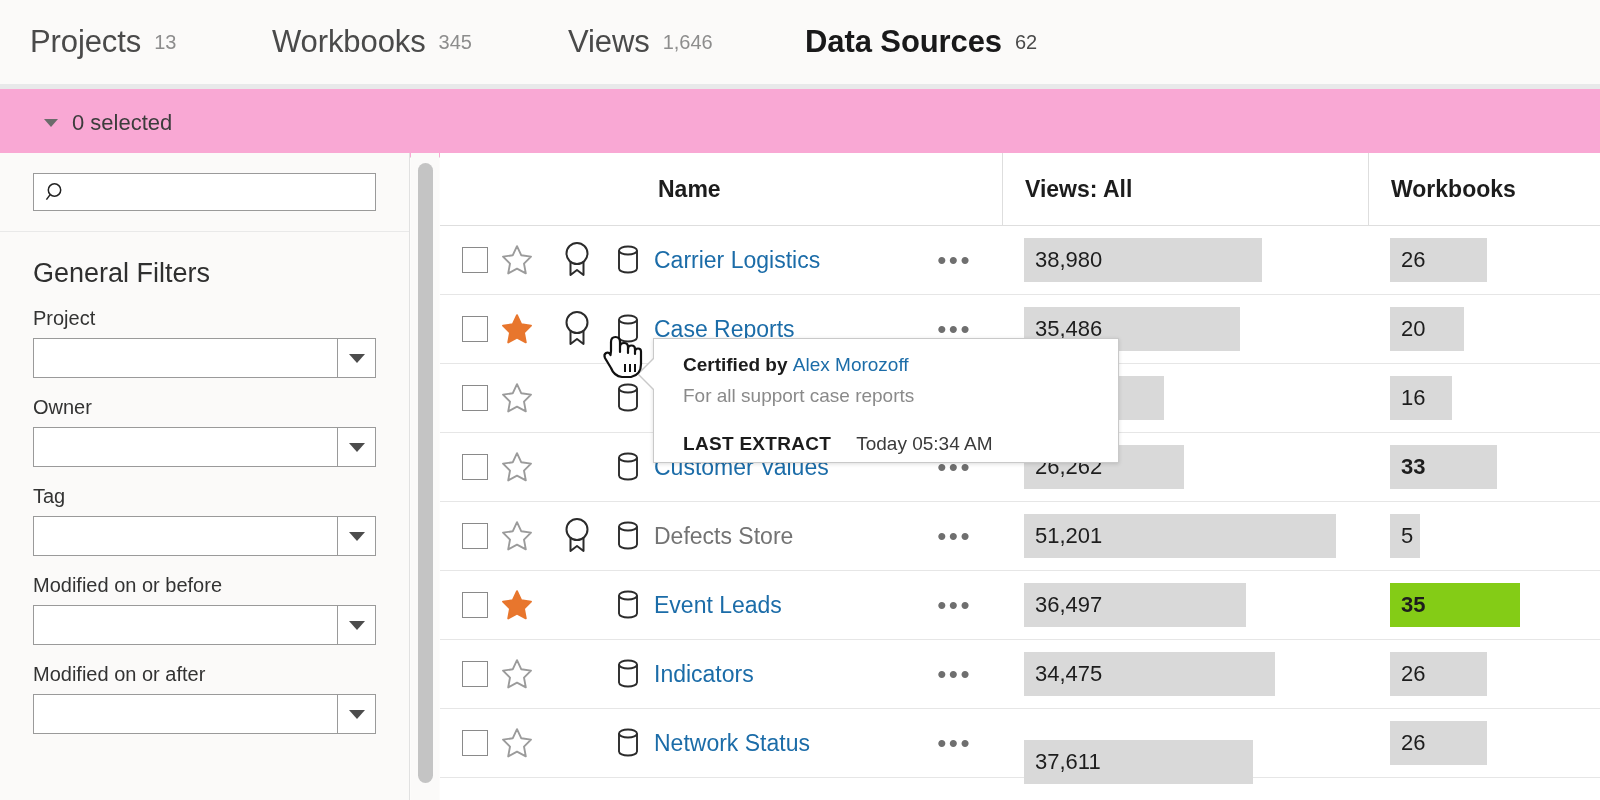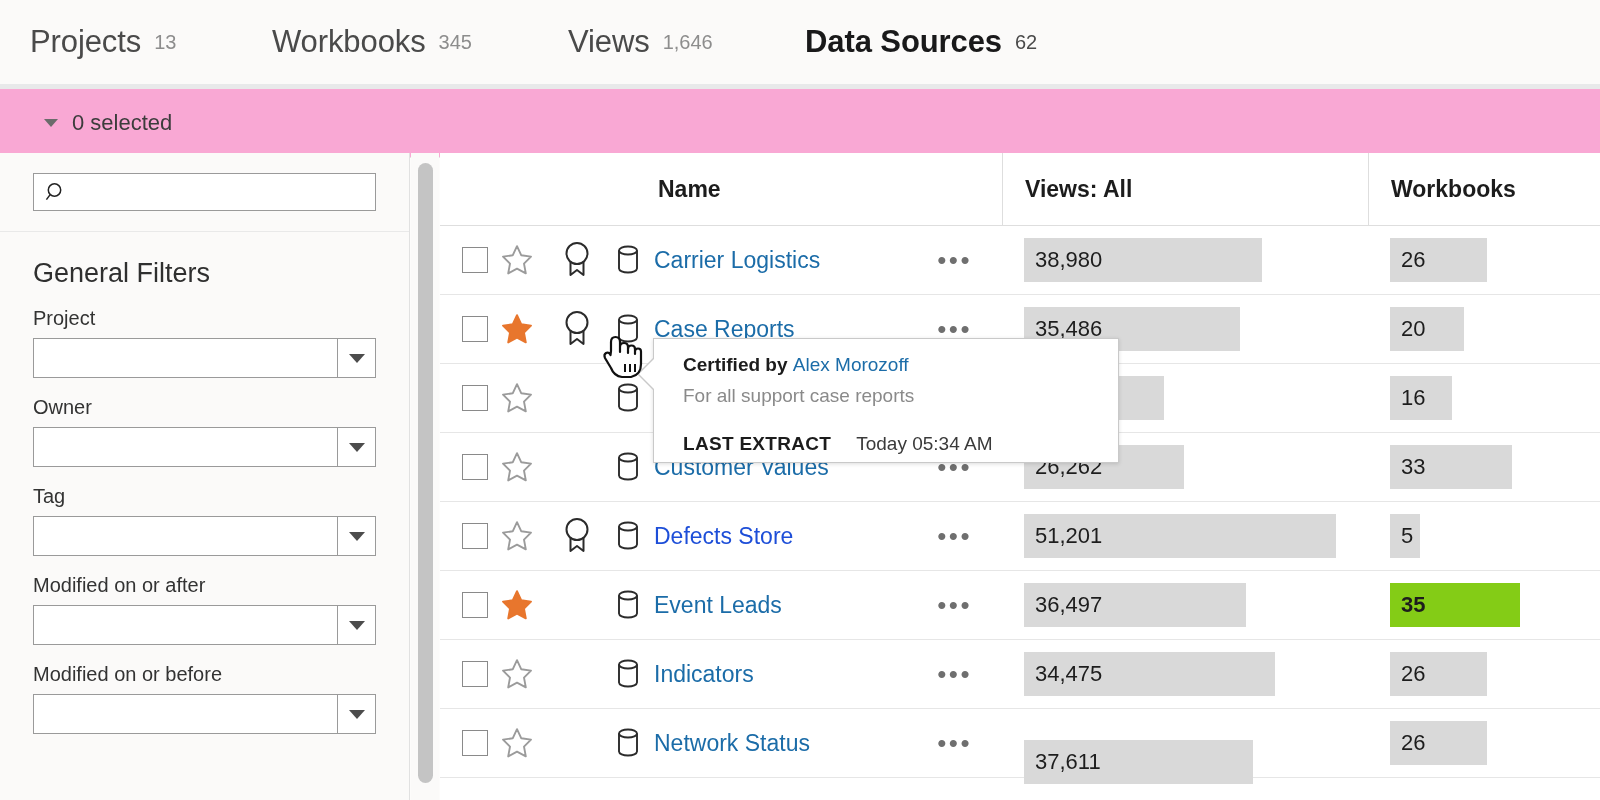--- a/index.html
+++ b/index.html
@@ -400,38 +400,38 @@
     <div class="filter-label">Tag</div>
     <div class="filter-select">
       <div class="filter-select-value"></div>
       <div class="filter-select-arrow">
           <div class="caret-down"></div>
         </div>
     </div>
   </div>
 
   <div class="filter-group">
+    <div class="filter-label">Modified on or before</div>
+    <div class="filter-select">
+      <div class="filter-select-value"></div>
+      <div class="filter-select-arrow">
+          <div class="caret-down"></div>
+        </div>
+    </div>
+  </div>
+
+  <div class="filter-group">
     <div class="filter-label">Modified on or after</div>
     <div class="filter-select">
       <div class="filter-select-value"></div>
       <div class="filter-select-arrow">
           <div class="caret-down"></div>
         </div>
     </div>
   </div>
-
-  <div class="filter-group">
-    <div class="filter-label">Modified on or before</div>
-    <div class="filter-select">
-      <div class="filter-select-value"></div>
-      <div class="filter-select-arrow">
-          <div class="caret-down"></div>
-        </div>
-    </div>
-  </div>
 </div>
 
 <div id="scroll-track"></div>
 <div id="scroll-thumb"></div>
 
 <div id="table">
   <div id="thead">
     <div class="th th-name">Name</div>
     <div class="th th-views">Views: All</div>
     <div class="th th-books">Workbooks</div>
@@ -537,21 +537,21 @@
               <path d="M4 6.5 L4 24.5 A9 4 0 0 0 22 24.5 L22 6.5" fill="none" stroke="#2b2b2b" stroke-width="1.9"></path>
             </svg>
           </div>
           <a class="ds-link" style="color: rgb(27, 108, 168);">Customer Values</a>
           <div class="dots">•••</div>
         </div>
         <div class="cell-views">
           <div class="bar" style="background: rgb(217, 217, 217); width: 160.031px;">26,262</div>
         </div>
         <div class="cell-books">
-          <div class="bar" style="background: rgb(217, 217, 217); width: 122px;">33</div>
+          <div class="bar" style="background: rgb(217, 217, 217); width: 107px; font-weight: bold;">33</div>
         </div>
       </div>
       <div class="row">
         <div class="cell-name">
           <div class="chk"></div>
           <div class="star-slot">
             <svg width="34" height="34" viewBox="0 0 34 34">
               <path d="M17 3.2 L21.3 12.3 L31 13.6 L24 20.6 L25.8 30.4 L17 25.6 L8.2 30.4 L10 20.6 L3 13.6 L12.7 12.3 Z" fill="none" stroke="#9b9b9b" stroke-width="1.9" stroke-linejoin="round"></path>
             </svg>
           </div>
@@ -560,21 +560,21 @@
               <circle cx="15" cy="13.5" r="10.5" fill="none" stroke="#2b2b2b" stroke-width="2"></circle>
               <path d="M8.5 21.5 L8.5 35 L15 30 L21.5 35 L21.5 21.5" fill="none" stroke="#2b2b2b" stroke-width="2" stroke-linejoin="round"></path>
             </svg>
           </div>
           <div class="db-slot">
             <svg width="26" height="32" viewBox="0 0 26 32">
               <ellipse cx="13" cy="6.5" rx="9" ry="4" fill="none" stroke="#2b2b2b" stroke-width="1.9"></ellipse>
               <path d="M4 6.5 L4 24.5 A9 4 0 0 0 22 24.5 L22 6.5" fill="none" stroke="#2b2b2b" stroke-width="1.9"></path>
             </svg>
           </div>
-          <a class="ds-link" style="color: #1d4ed8;">Defects Store</a>
+          <a class="ds-link" style="color: #737373;">Defects Store</a>
           <div class="dots">•••</div>
         </div>
         <div class="cell-views">
           <div class="bar" style="background: rgb(217, 217, 217); width: 312px;">51,201</div>
         </div>
         <div class="cell-books">
           <div class="bar" style="background: rgb(217, 217, 217); width: 30px;">5</div>
         </div>
       </div>
       <div class="row">

